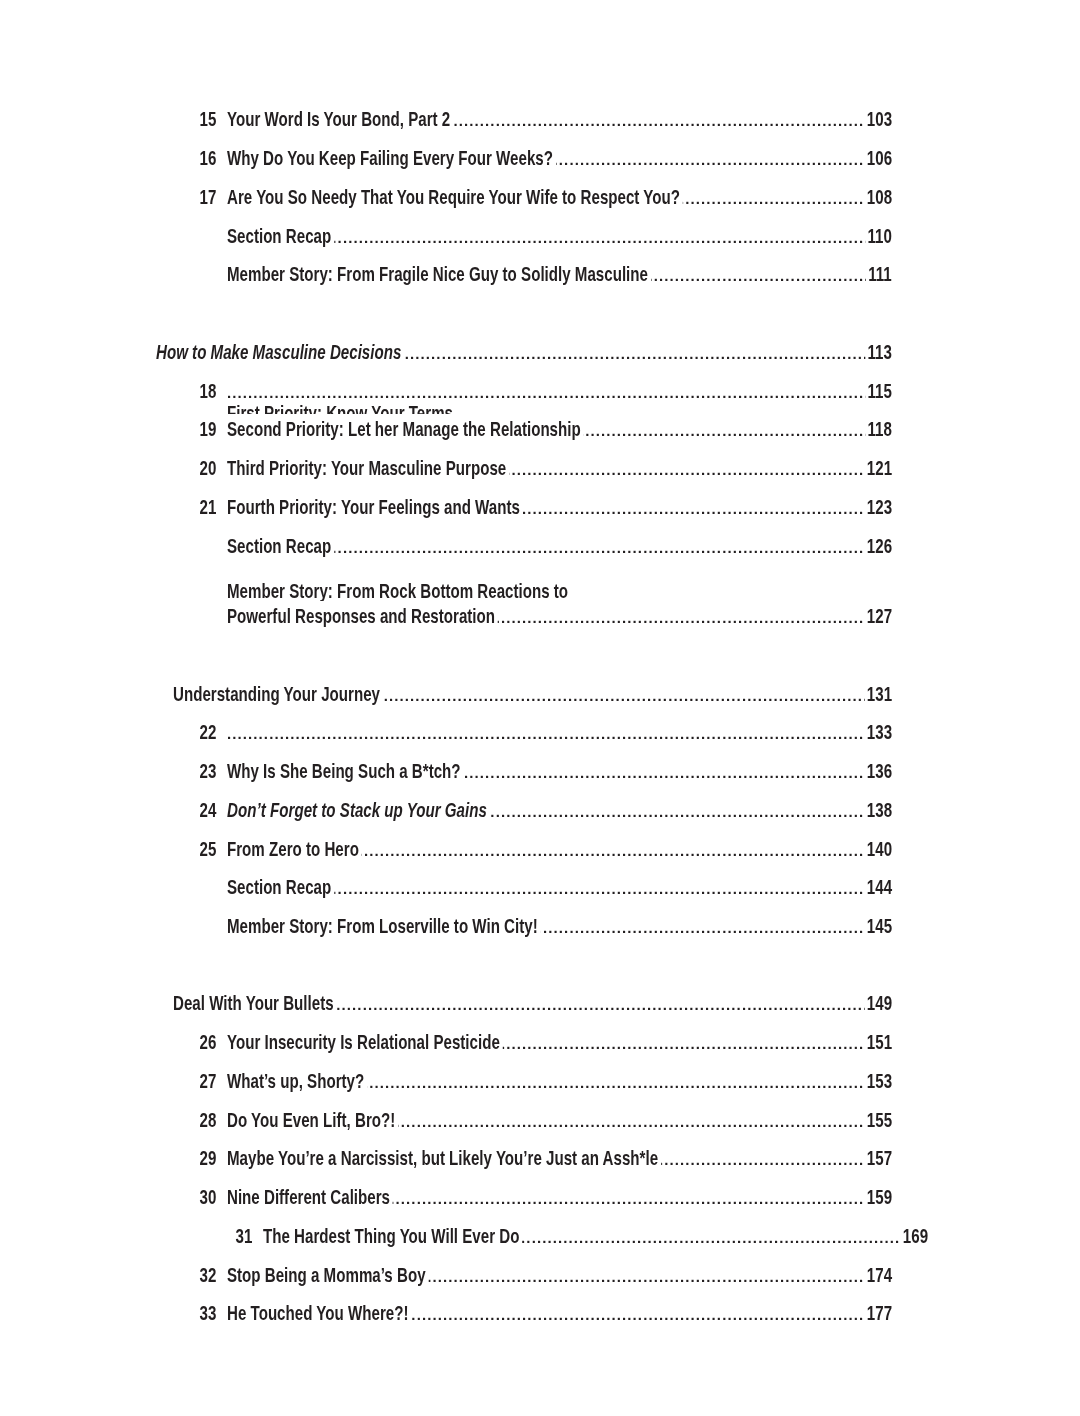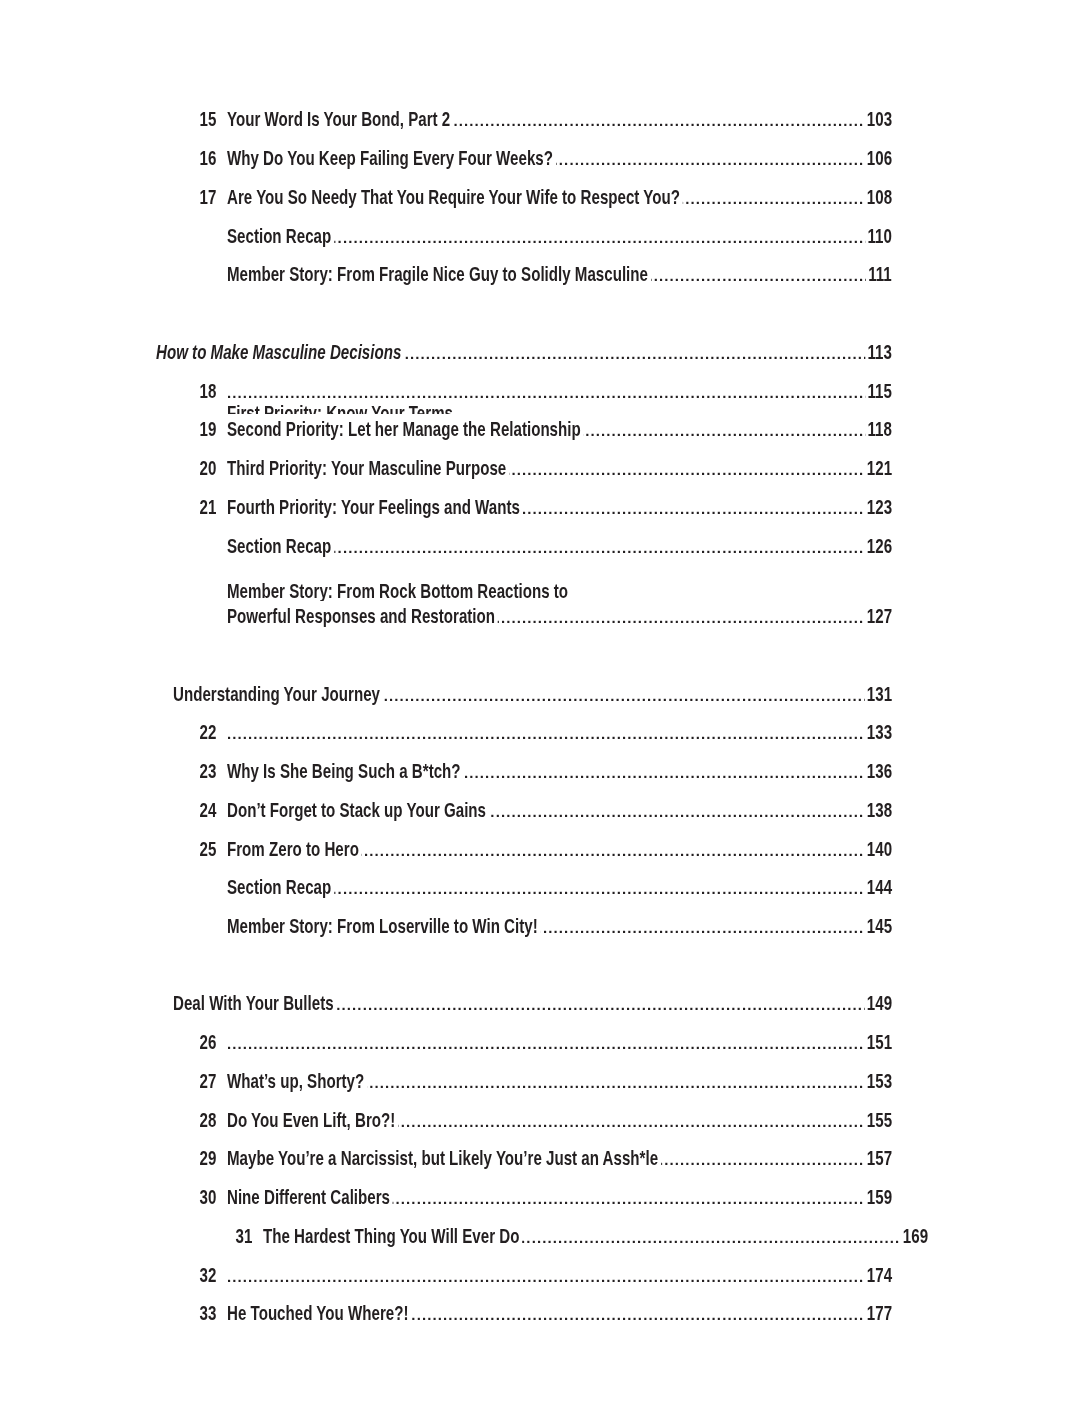--- a/index.html
+++ b/index.html
@@ -104,21 +104,21 @@
     </div>
     <div class="row" style="top: 756px;">
       <span class="num">23</span>
       <span class="dots" style="left: 227px; right: 196px;">................................................................................................................................................................................................................................................................................................................................................................................................................</span>
       <span class="title-wrap" style="left: 227px;"><span class="title" style="margin-right: 0px;">Why Is She Being Such a B*tch?</span></span>
       <span class="page">136</span>
     </div>
     <div class="row" style="top: 795px;">
       <span class="num">24</span>
       <span class="dots" style="left: 227px; right: 196px;">................................................................................................................................................................................................................................................................................................................................................................................................................</span>
-      <span class="title-wrap" style="left: 227px;"><span class="title" style="margin-right: 0px;">Don’t Forget to Stack up Your Gains</span></span>
+      <span class="title-wrap" style="left: 227px; font-style: italic;"><span class="title" style="margin-right: 0px;">Don’t Forget to Stack up Your Gains</span></span>
       <span class="page">138</span>
     </div>
     <div class="row" style="top: 834px;">
       <span class="num">25</span>
       <span class="dots" style="left: 227px; right: 196px;">................................................................................................................................................................................................................................................................................................................................................................................................................</span>
       <span class="title-wrap" style="left: 227px;"><span class="title" style="margin-right: 0px;">From Zero to Hero</span></span>
       <span class="page">140</span>
     </div>
     <div class="row" style="top: 872px;">
       <span class="dots" style="left: 227px; right: 196px;">................................................................................................................................................................................................................................................................................................................................................................................................................</span>
@@ -131,20 +131,21 @@
       <span class="page">145</span>
     </div>
     <div class="row" style="top: 988px;">
       <span class="dots" style="left: 173px; right: 196px;">................................................................................................................................................................................................................................................................................................................................................................................................................</span>
       <span class="title-wrap" style="left: 173px;"><span class="title" style="margin-right: 0px;">Deal With Your Bullets</span></span>
       <span class="page">149</span>
     </div>
     <div class="row" style="top: 1027px;">
       <span class="num">26</span>
       <span class="dots" style="left: 227px; right: 196px;">................................................................................................................................................................................................................................................................................................................................................................................................................</span>
+      <span class="title-wrap" style="left: 227px;"><span class="title" style="margin-right: 0px;">Your Insecurity Is Relational Pesticide</span></span>
       <span class="page">151</span>
     </div>
     <div class="row" style="top: 1066px;">
       <span class="num">27</span>
       <span class="dots" style="left: 227px; right: 196px;">................................................................................................................................................................................................................................................................................................................................................................................................................</span>
       <span class="title-wrap" style="left: 227px;"><span class="title" style="margin-right: 0px;">What’s up, Shorty?</span></span>
       <span class="page">153</span>
     </div>
     <div class="row" style="top: 1105px;">
       <span class="num">28</span>
@@ -166,20 +167,21 @@
     </div>
     <div class="row" style="top: 1221px; margin-left: 36px;">
       <span class="num">31</span>
       <span class="dots" style="left: 227px; right: 196px;">................................................................................................................................................................................................................................................................................................................................................................................................................</span>
       <span class="title-wrap" style="left: 227px;"><span class="title" style="margin-right: 0px;">The Hardest Thing You Will Ever Do</span></span>
       <span class="page">169</span>
     </div>
     <div class="row" style="top: 1260px;">
       <span class="num">32</span>
       <span class="dots" style="left: 227px; right: 196px;">................................................................................................................................................................................................................................................................................................................................................................................................................</span>
+      <span class="title-wrap" style="left: 227px;"><span class="title" style="margin-right: 0px;">Stop Being a Momma’s Boy</span></span>
       <span class="page">174</span>
     </div>
     <div class="row" style="top: 1298px; text-decoration: underline;">
       <span class="num">33</span>
       <span class="dots" style="left: 227px; right: 196px;">................................................................................................................................................................................................................................................................................................................................................................................................................</span>
       <span class="title-wrap" style="left: 227px;"><span class="title" style="margin-right: 0px;">He Touched You Where?!</span></span>
       <span class="page">177</span>
     </div>
   </div>
 

